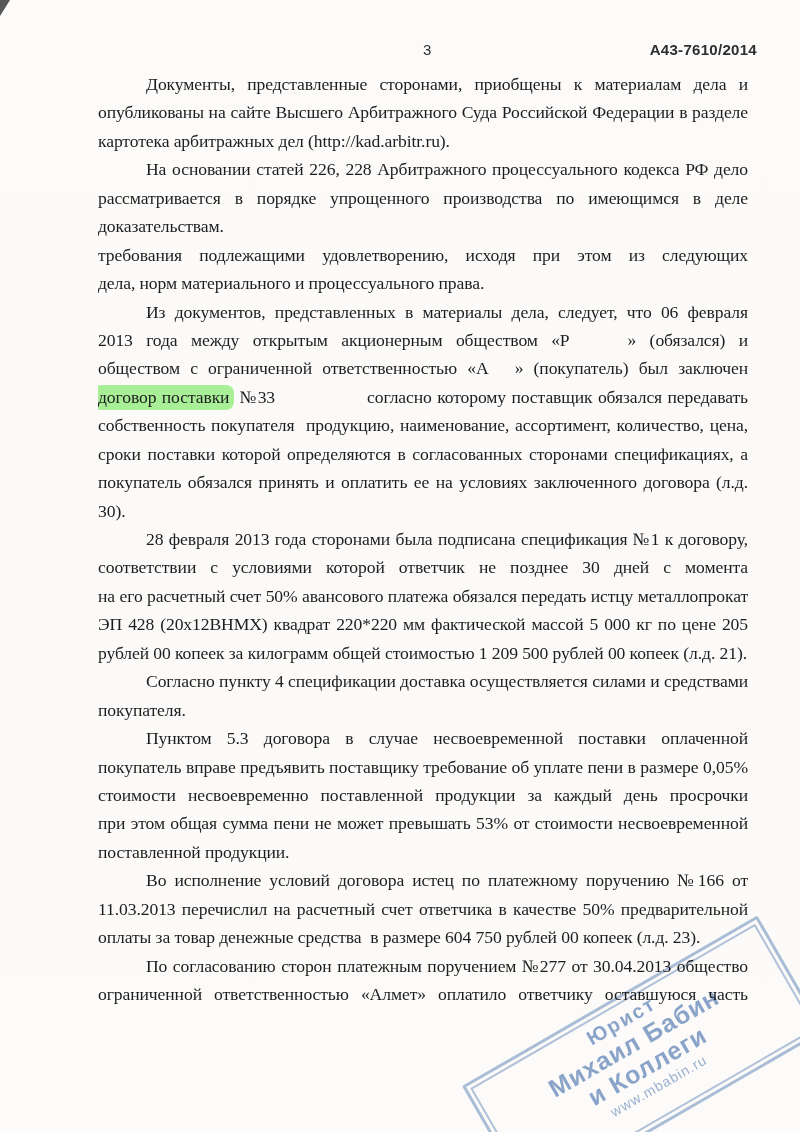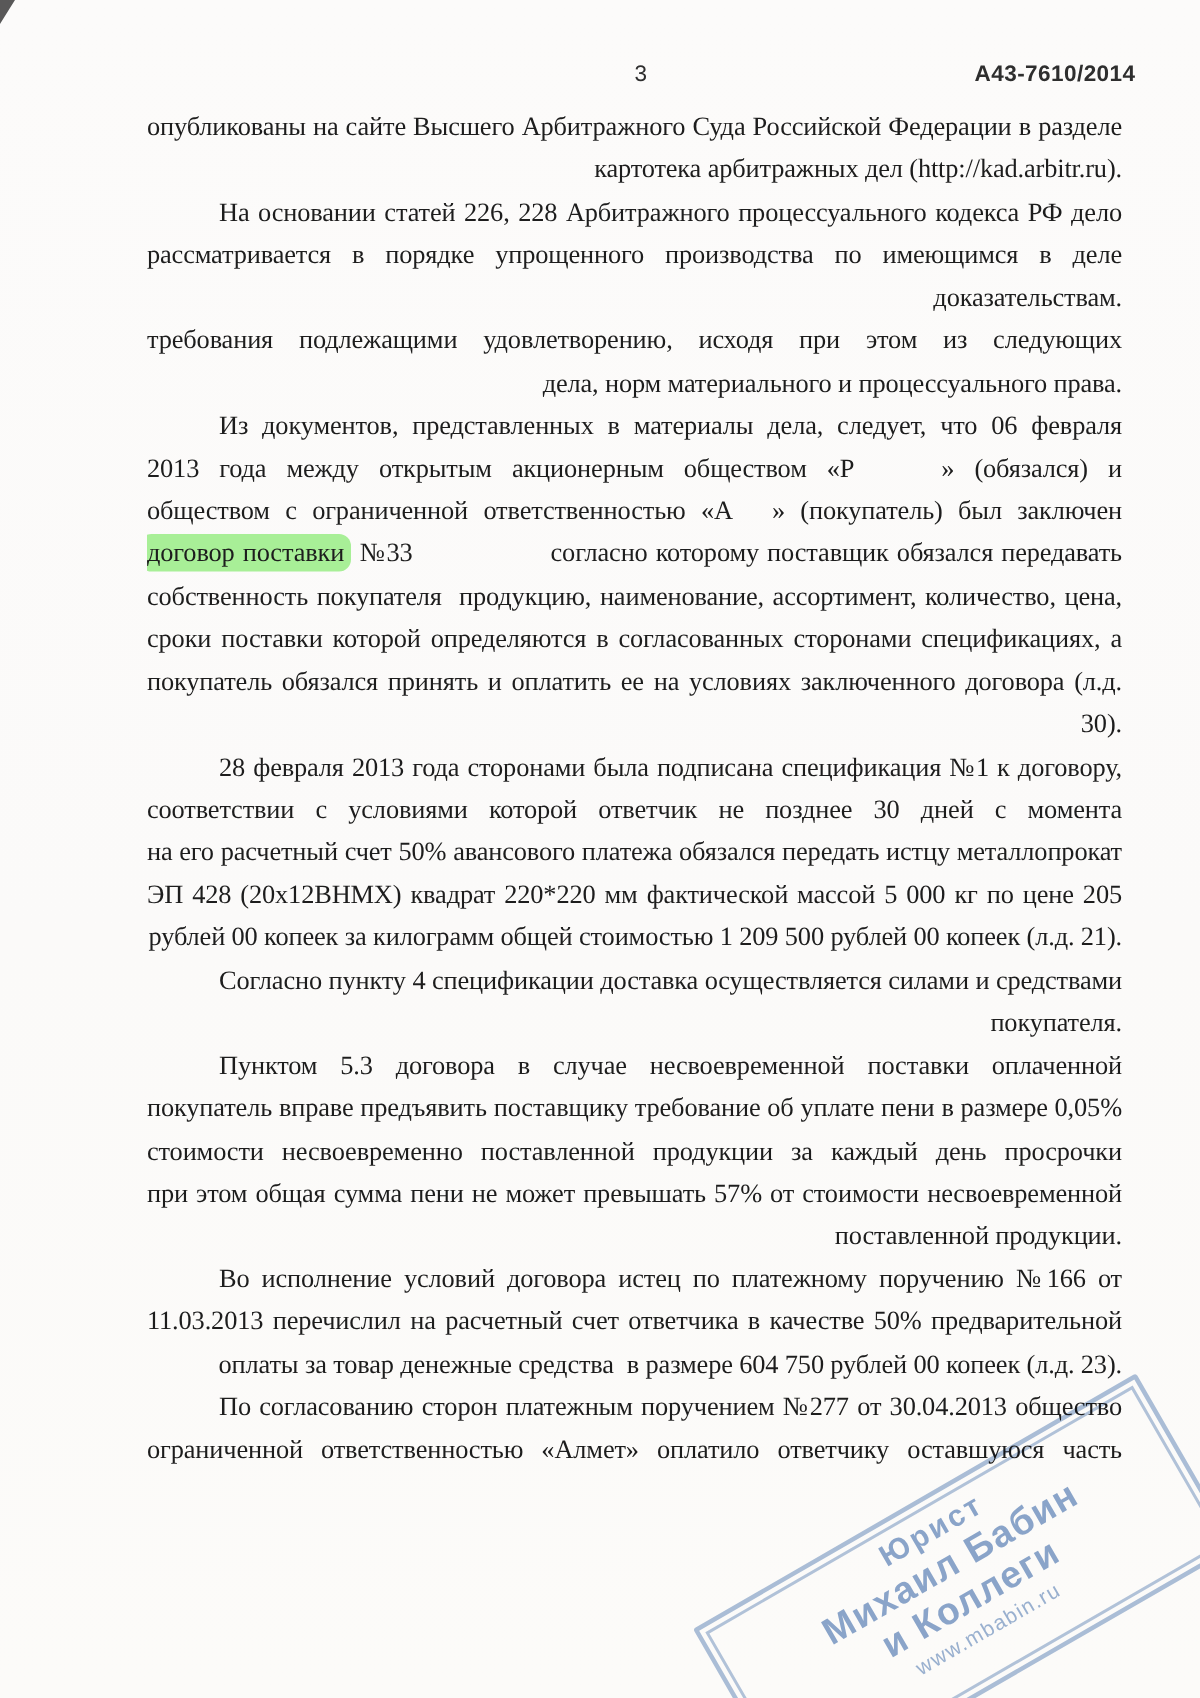--- a/index.html
+++ b/index.html
@@ -23,21 +23,21 @@
     font-size:15px;color:#2e2e2e;
   }
   .page-number{position:absolute;left:423px;top:0;}
   .case-number{position:absolute;right:43px;top:0;letter-spacing:.3px;font-weight:bold;}
   .doc-body{
     position:absolute;left:98px;top:70px;width:650px;
     font-size:17.6px;line-height:28.45px;
     letter-spacing:-0.1px;
   }
   .paragraph{margin:0;}
-  .line{height:28.45px;overflow:hidden;text-align:right;}
+  .line{height:28.45px;overflow:hidden;text-align:left;}
   .line.just{text-align:justify;text-align-last:justify;}
   .line.indent{text-indent:48px;}
   .gap{display:inline-block;height:1px;}
   .highlight{
     padding:2px 5px 3px 5px;margin-left:-5px;
     border-radius:8px;
   }
   .stamp{
     position:absolute;left:462px;top:1086px;width:335px;height:128px;
     transform:rotate(-30deg);transform-origin:0 0;
@@ -69,20 +69,21 @@
 
   <div class="corner-artifact"></div>
 
   <div class="page-header">
     <span class="page-number">3</span>
     <span class="case-number">А43-7610/2014</span>
   </div>
 
   <div class="doc-body">
       <div class="paragraph">
+        <div class="line indent just"><span>Документы, представленные сторонами, приобщены к материалам дела и</span></div>
         <div class="line just"><span>опубликованы на сайте Высшего Арбитражного Суда Российской Федерации в разделе</span></div>
         <div class="line"><span>картотека арбитражных дел (http://kad.arbitr.ru).</span></div>
       </div>
       <div class="paragraph">
         <div class="line indent just"><span>На основании статей 226, 228 Арбитражного процессуального кодекса РФ дело</span></div>
         <div class="line just"><span>рассматривается в порядке упрощенного производства по имеющимся в деле</span></div>
         <div class="line"><span>доказательствам.</span></div>
       </div>
       <div class="paragraph">
         <div class="line just"><span>требования подлежащими удовлетворению, исходя при этом из следующих обстоятельств</span></div>
@@ -106,21 +107,21 @@
         <div class="line"><span>рублей 00 копеек за килограмм общей стоимостью 1 209 500 рублей 00 копеек (л.д. 21).</span></div>
       </div>
       <div class="paragraph">
         <div class="line indent just"><span>Согласно пункту 4 спецификации доставка осуществляется силами и средствами</span></div>
         <div class="line"><span>покупателя.</span></div>
       </div>
       <div class="paragraph">
         <div class="line indent just"><span>Пунктом 5.3 договора в случае несвоевременной поставки оплаченной продукции</span></div>
         <div class="line just"><span>покупатель вправе предъявить поставщику требование об уплате пени в размере 0,05% от</span></div>
         <div class="line just"><span>стоимости несвоевременно поставленной продукции за каждый день просрочки поставки,</span></div>
-        <div class="line just"><span>при этом общая сумма пени не может превышать 57% от стоимости несвоевременной</span></div>
+        <div class="line just"><span>при этом общая сумма пени не может превышать 53% от стоимости несвоевременной</span></div>
         <div class="line"><span>поставленной продукции.</span></div>
       </div>
       <div class="paragraph">
         <div class="line indent just"><span>Во исполнение условий договора истец по платежному поручению №166 от</span></div>
         <div class="line just"><span>11.03.2013 перечислил на расчетный счет ответчика в качестве 50% предварительной</span></div>
         <div class="line"><span>оплаты за товар денежные средства&nbsp; в размере 604 750 рублей 00 копеек (л.д. 23).</span></div>
       </div>
       <div class="paragraph">
         <div class="line indent just"><span>По согласованию сторон платежным поручением №277 от 30.04.2013 общество с</span></div>
         <div class="line just"><span>ограниченной ответственностью «Алмет» оплатило ответчику оставшуюся часть</span></div>

